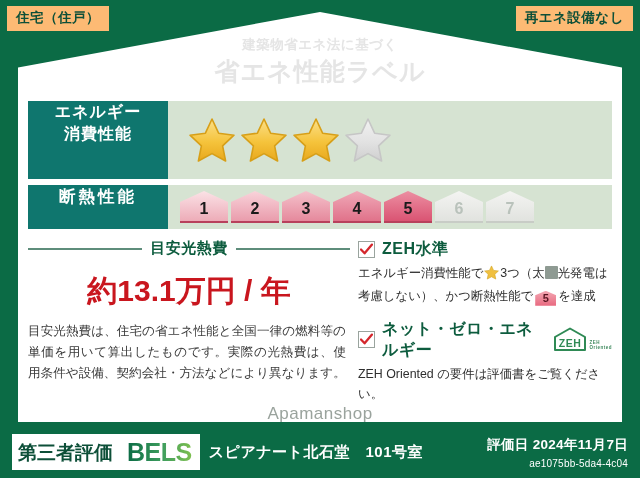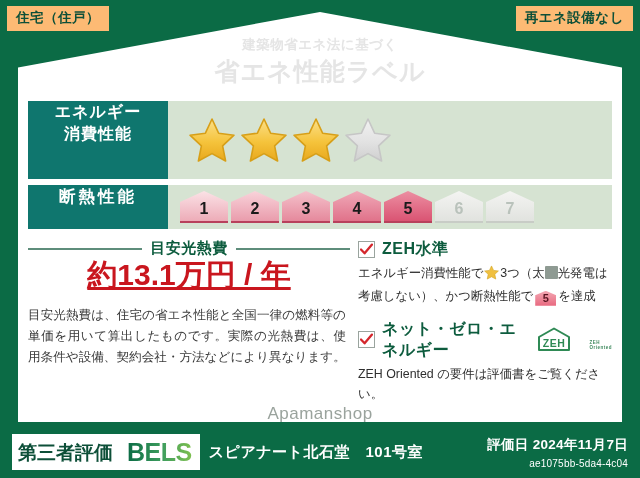--- a/index.html
+++ b/index.html
@@ -149,23 +149,22 @@
     flex: 1 1 auto;
     height: 2px;
     background: #5e8d7b;
   }
   .cost-amount {
     text-align: center;
     color: #c9161e;
     font-weight: bold;
     font-size: 30px;
     letter-spacing: 0px;
-    margin-top: 0;
+    margin-top: 16px;
     line-height: 1.1;
-    text-decoration: underline;
   }
   .cost-note {
     margin-top: 14px;
     color: #3a3a3a;
     font-size: 12.6px;
     line-height: 1.65;
     text-align: justify;
     padding-right: 4px;
   }
 
@@ -210,21 +209,21 @@
     font-size: 11px;
     line-height: 15px;
     text-align: center;
     vertical-align: -2px;
     clip-path: polygon(50% 0%, 100% 30%, 100% 100%, 0% 100%, 0% 30%);
     margin: 0 2px;
   }
   .zeh-logo {
     display: inline-flex;
     align-items: flex-end;
-    gap: 18px;
+    gap: 2px;
     vertical-align: -6px;
     margin-left: 10px;
   }
   .zeh-logo-sub {
     font-size: 4.5px;
     color: #3f8a5e;
     font-weight: bold;
     line-height: 1.15;
     text-align: left;
     padding-bottom: 2px;

